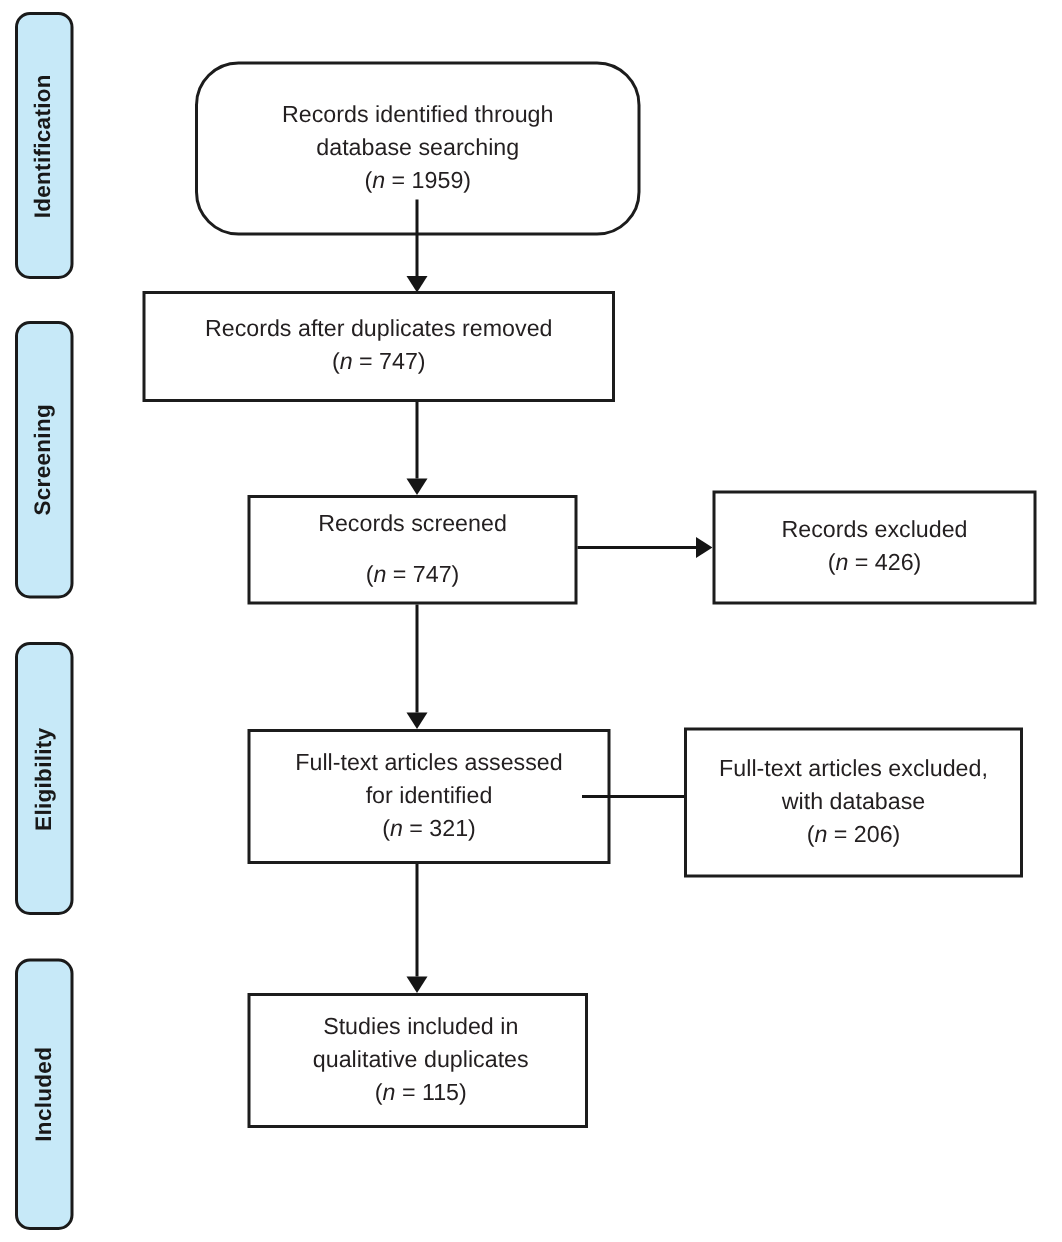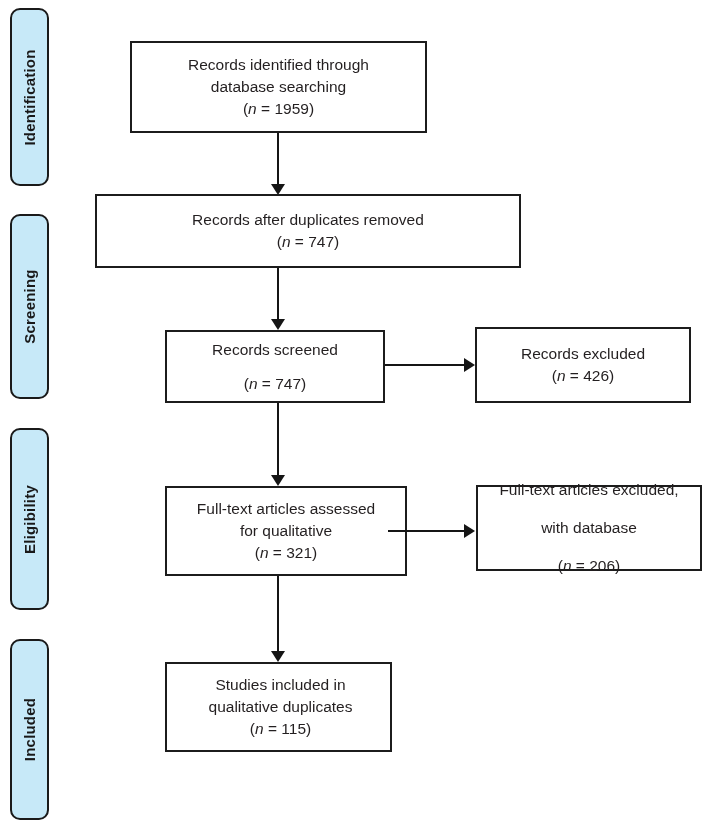--- a/index.html
+++ b/index.html
@@ -93,30 +93,30 @@
   <div class="stage" style="top:214px; height:185px;">
     <span class="stage-label">Screening</span>
   </div>
   <div class="stage" style="top:428px; height:182px;">
     <span class="stage-label">Eligibility</span>
   </div>
   <div class="stage" style="top:639px; height:181px;">
     <span class="stage-label">Included</span>
   </div>
 
-  <div class="fbox" style="left:130px; top:41px; width:297px; height:92px;">
+  <div class="fbox" style="left:130px; top:41px; width:297px; height:116px;border-radius:29px;">
     <div>Records identified through</div>
     <div>database searching</div>
     <div><span>(</span><span class="it">n</span><span> = 1959)</span></div>
   </div>
 
   <div class="vline" style="left:277px; top:133px; height:51px;"></div>
   <div class="head-down" style="left:271px; top:184px;"></div>
 
-  <div class="fbox" style="left:95px; top:194px; width:426px; height:74px;">
+  <div class="fbox" style="left:95px; top:194px; width:315px; height:74px;">
     <div>Records after duplicates removed</div>
     <div><span>(</span><span class="it">n</span><span> = 747)</span></div>
   </div>
 
   <div class="vline" style="left:277px; top:268px; height:51px;"></div>
   <div class="head-down" style="left:271px; top:319px;"></div>
 
   <div class="fbox" style="left:165px; top:330px; width:220px; height:73px;gap:12px;">
     <div>Records screened</div>
     <div><span>(</span><span class="it">n</span><span> = 747)</span></div>
@@ -128,28 +128,28 @@
   <div class="fbox" style="left:475px; top:327px; width:216px; height:76px;">
     <div>Records excluded</div>
     <div><span>(</span><span class="it">n</span><span> = 426)</span></div>
   </div>
 
   <div class="vline" style="left:277px; top:403px; height:72px;"></div>
   <div class="head-down" style="left:271px; top:475px;"></div>
 
   <div class="fbox" style="left:165px; top:486px; width:242px; height:90px;">
     <div>Full-text articles assessed</div>
-    <div>for qualitative</div>
+    <div>for identified</div>
     <div><span>(</span><span class="it">n</span><span> = 321)</span></div>
   </div>
 
   <div class="hline" style="left:388px; top:530px; width:76px;"></div>
   <div class="head-right" style="left:464px; top:524px;"></div>
 
-  <div class="fbox" style="left:476px; top:485px; width:226px; height:86px;gap:16px;">
+  <div class="fbox" style="left:456px; top:485px; width:226px; height:100px;">
     <div>Full-text articles excluded,</div>
     <div>with database</div>
     <div><span>(</span><span class="it">n</span><span> = 206)</span></div>
   </div>
 
   <div class="vline" style="left:277px; top:576px; height:75px;"></div>
   <div class="head-down" style="left:271px; top:651px;"></div>
 
   <div class="fbox" style="left:165px; top:662px; width:227px; height:90px;padding-left:10px;">
     <div>Studies included in</div>

